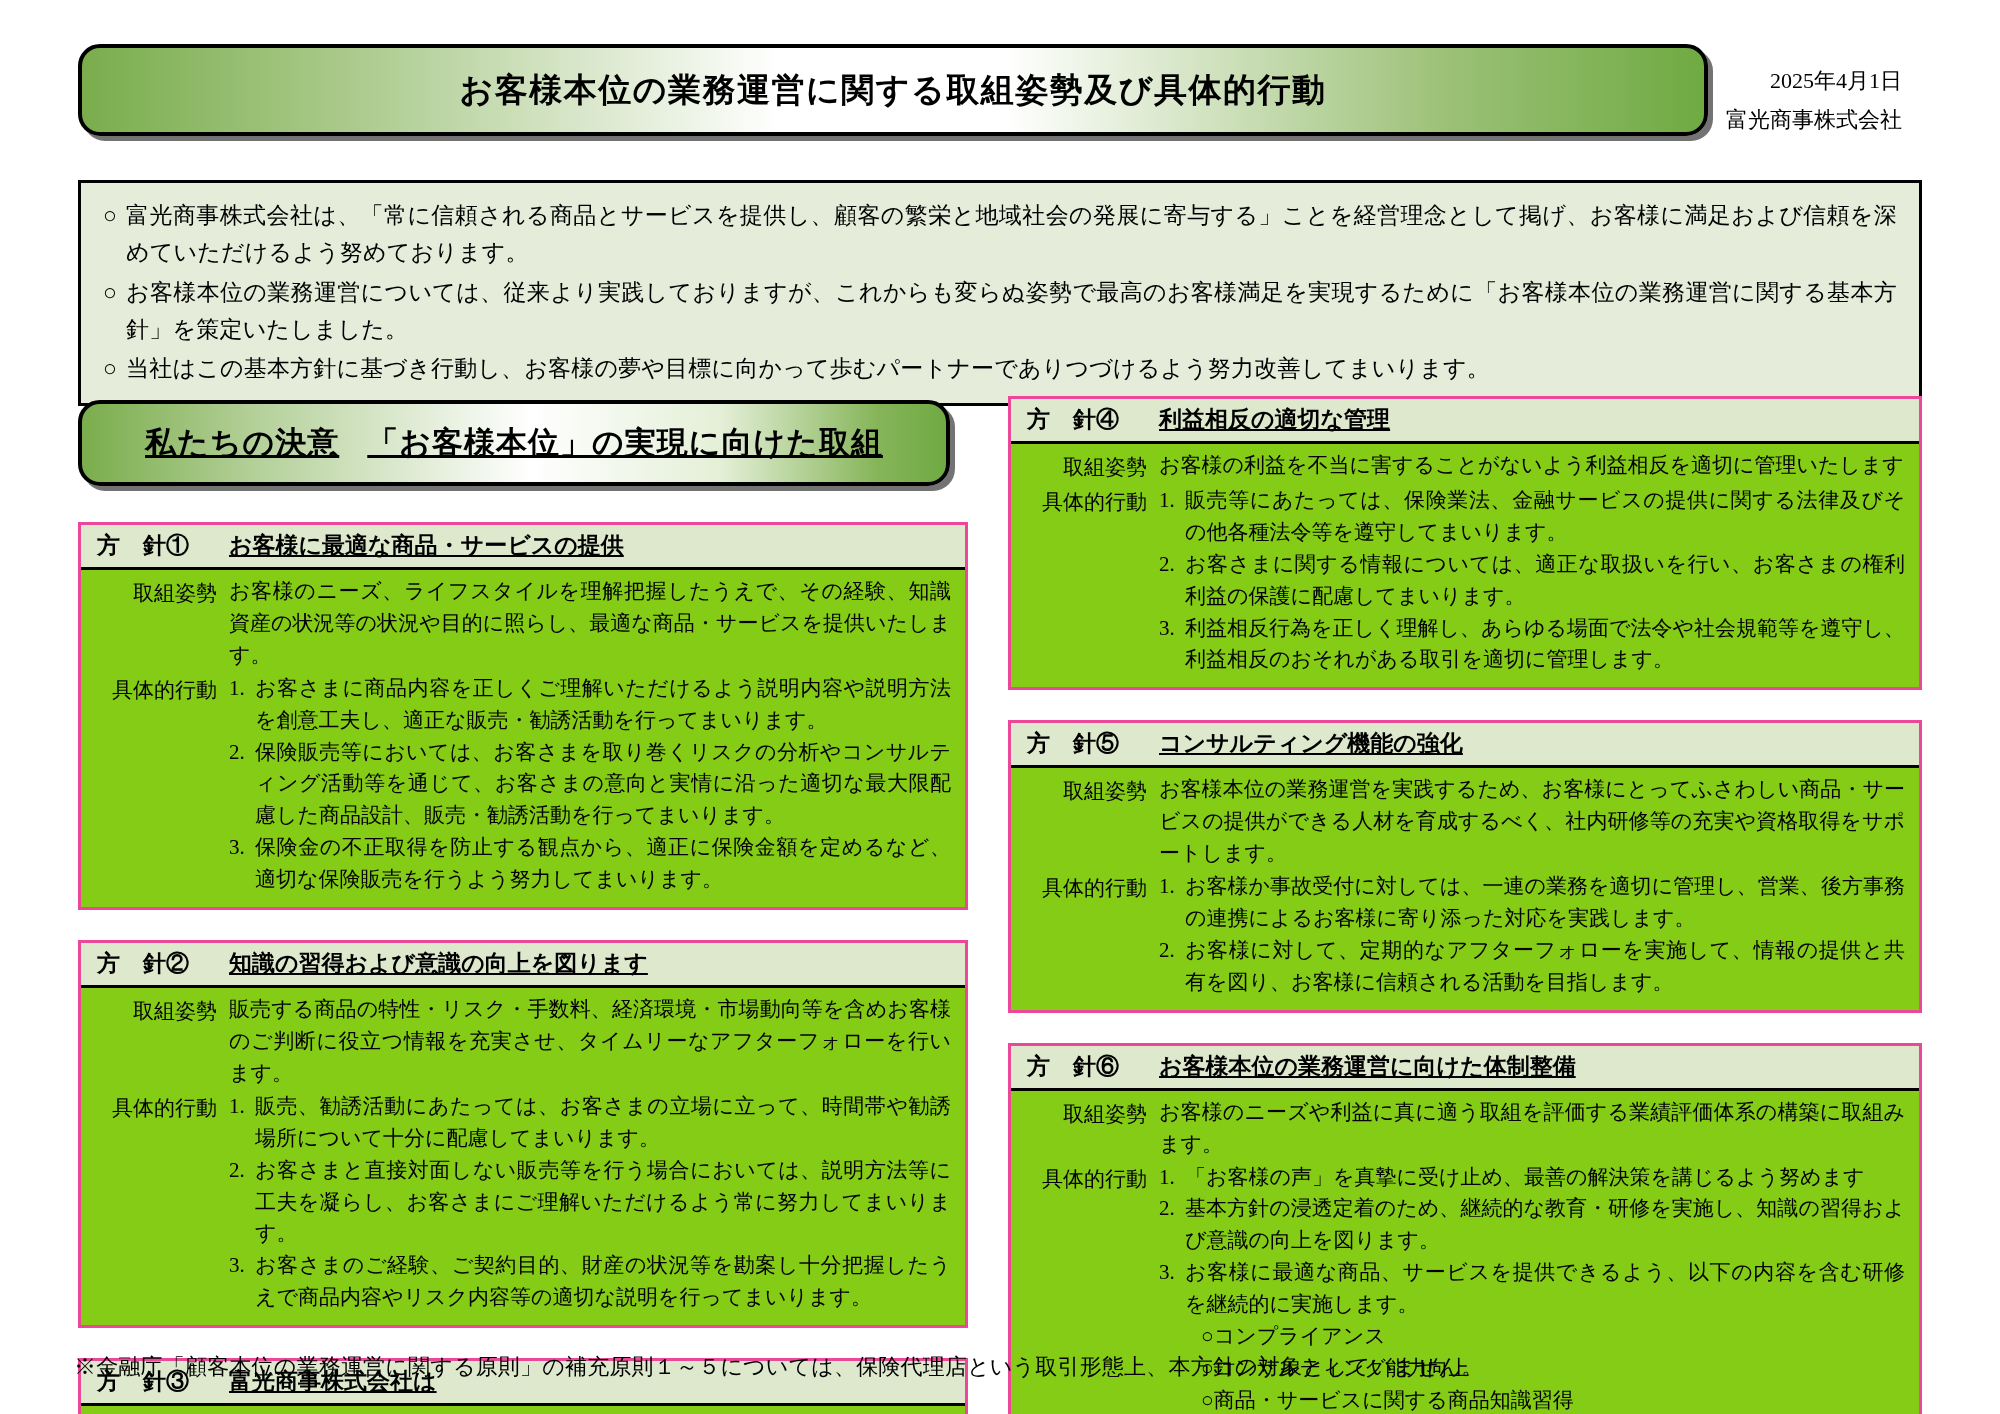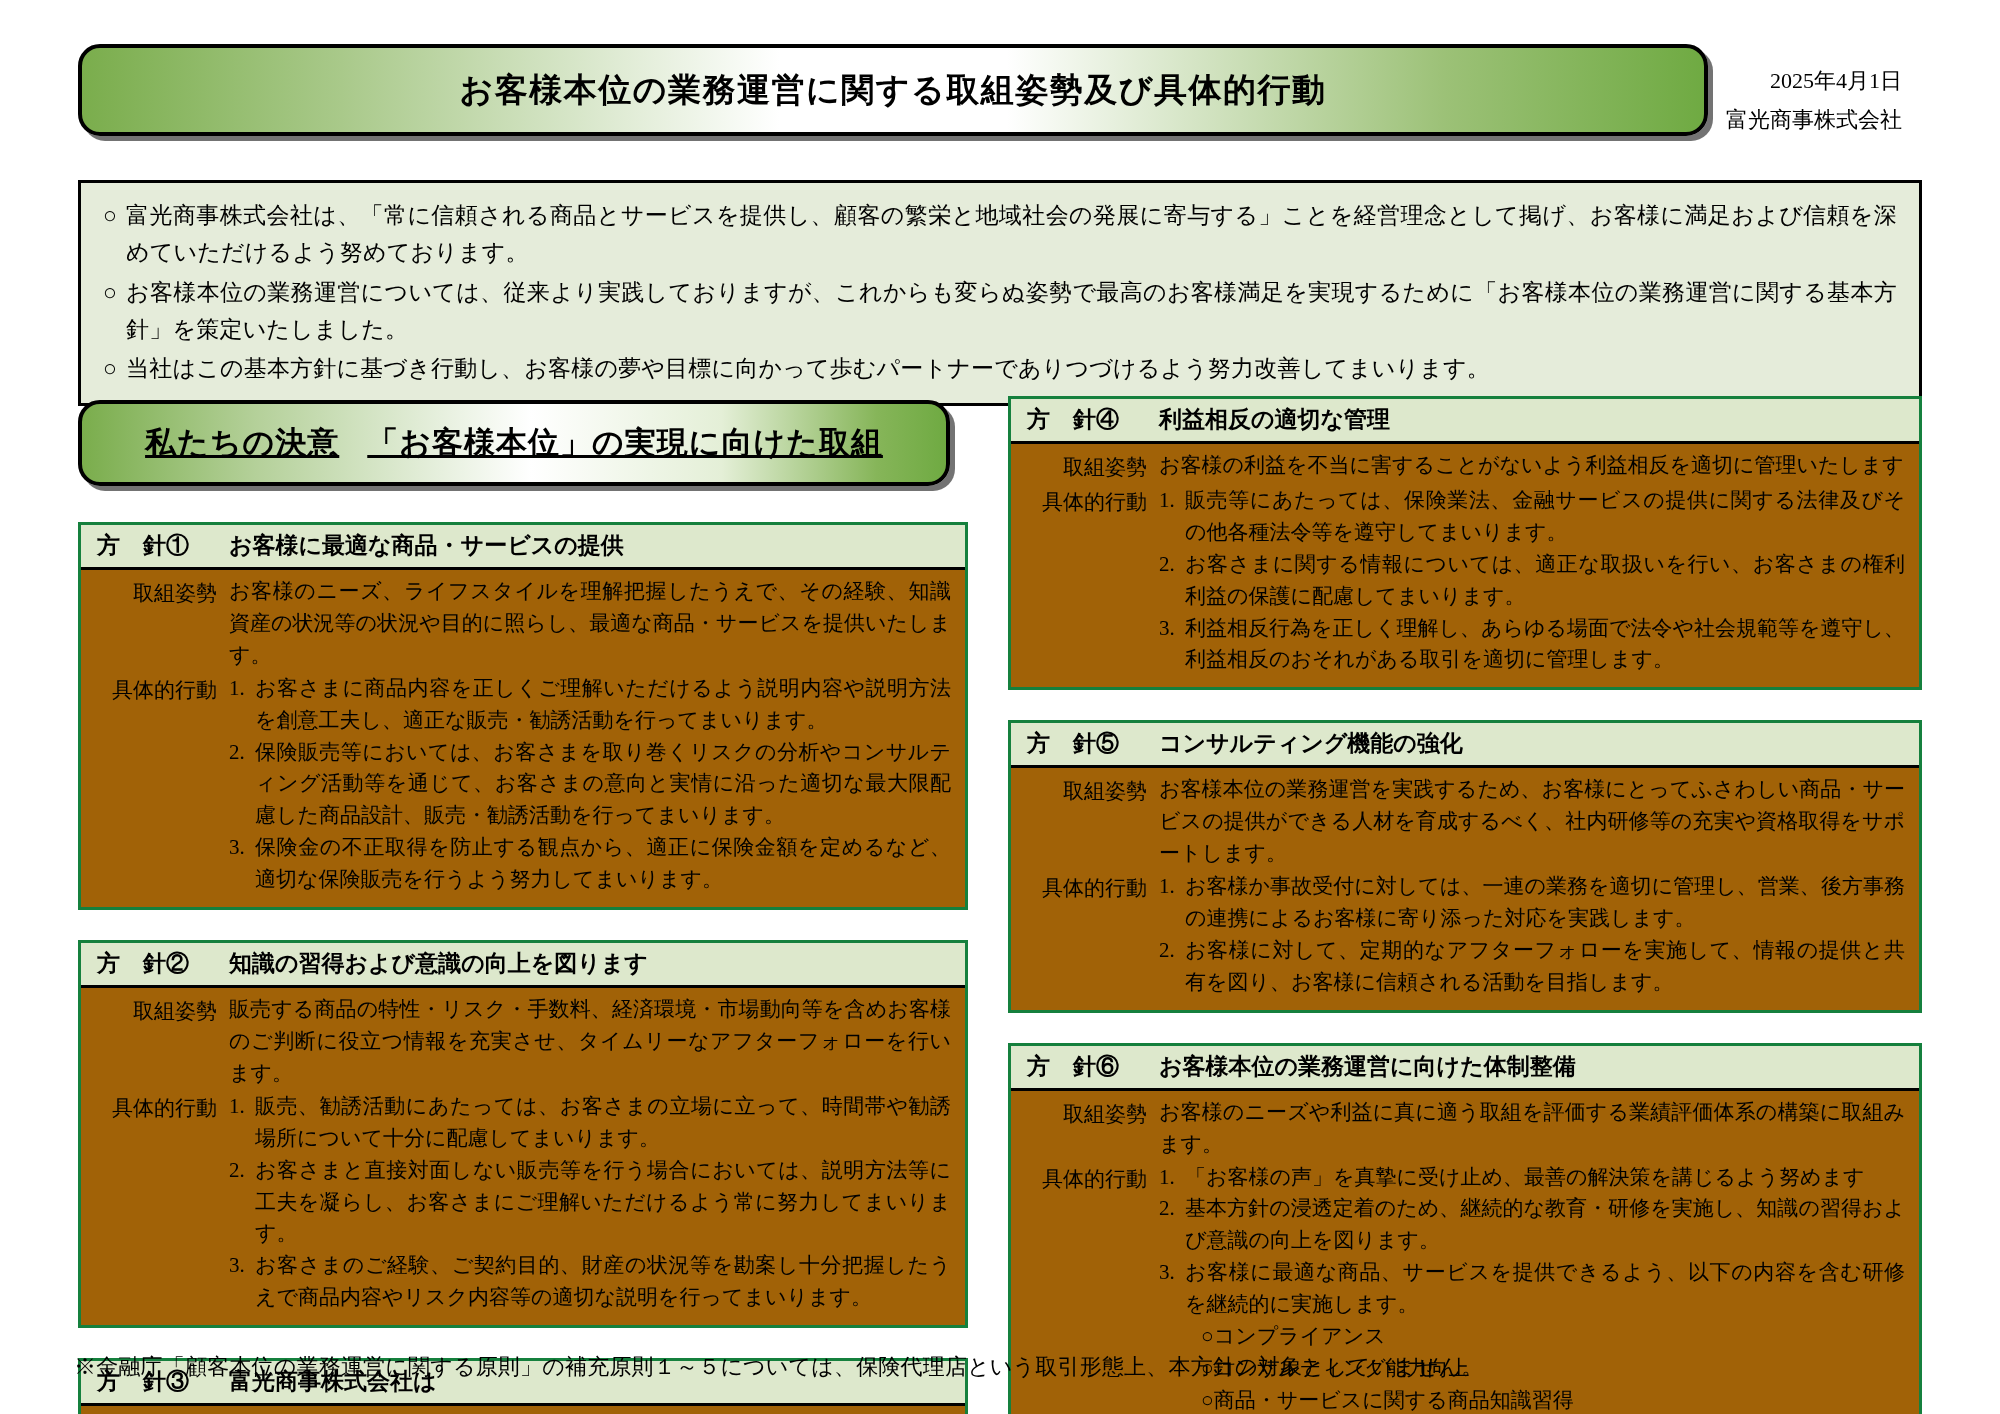--- a/index.html
+++ b/index.html
@@ -89,37 +89,37 @@
     width: 890px;
   }
   .col-right {
     position: absolute;
     left: 1008px; top: 396px;
     width: 914px;
   }
 
   
   .policy {
-    border: 3px solid #15803d;
+    border: 3px solid #ec4899;
     margin-bottom: 30px;
-    background: #a16207;
+    background: #84cc16;
   }
   .policy-head {
     background: #dde8cc;
     border-bottom: 3px solid #000;
     display: flex; align-items: center;
     padding: 5px 0 6px 0;
     font-size: 23px; font-weight: bold;
   }
   .policy-head .pno {
     flex: 0 0 148px;
     padding-left: 16px;
     letter-spacing: 0;
   }
-  .policy-head .ptitle { flex: 1 1 auto; }
+  .policy-head .ptitle { flex: 1 1 auto; text-decoration: underline; }
 
   .policy-body { padding: 6px 14px 10px 0; }
   .prow {
     display: flex;
     align-items: flex-start;
     font-size: 21px;
     line-height: 1.52;
     margin-bottom: 1px;
   }
   .prow .plabel {

